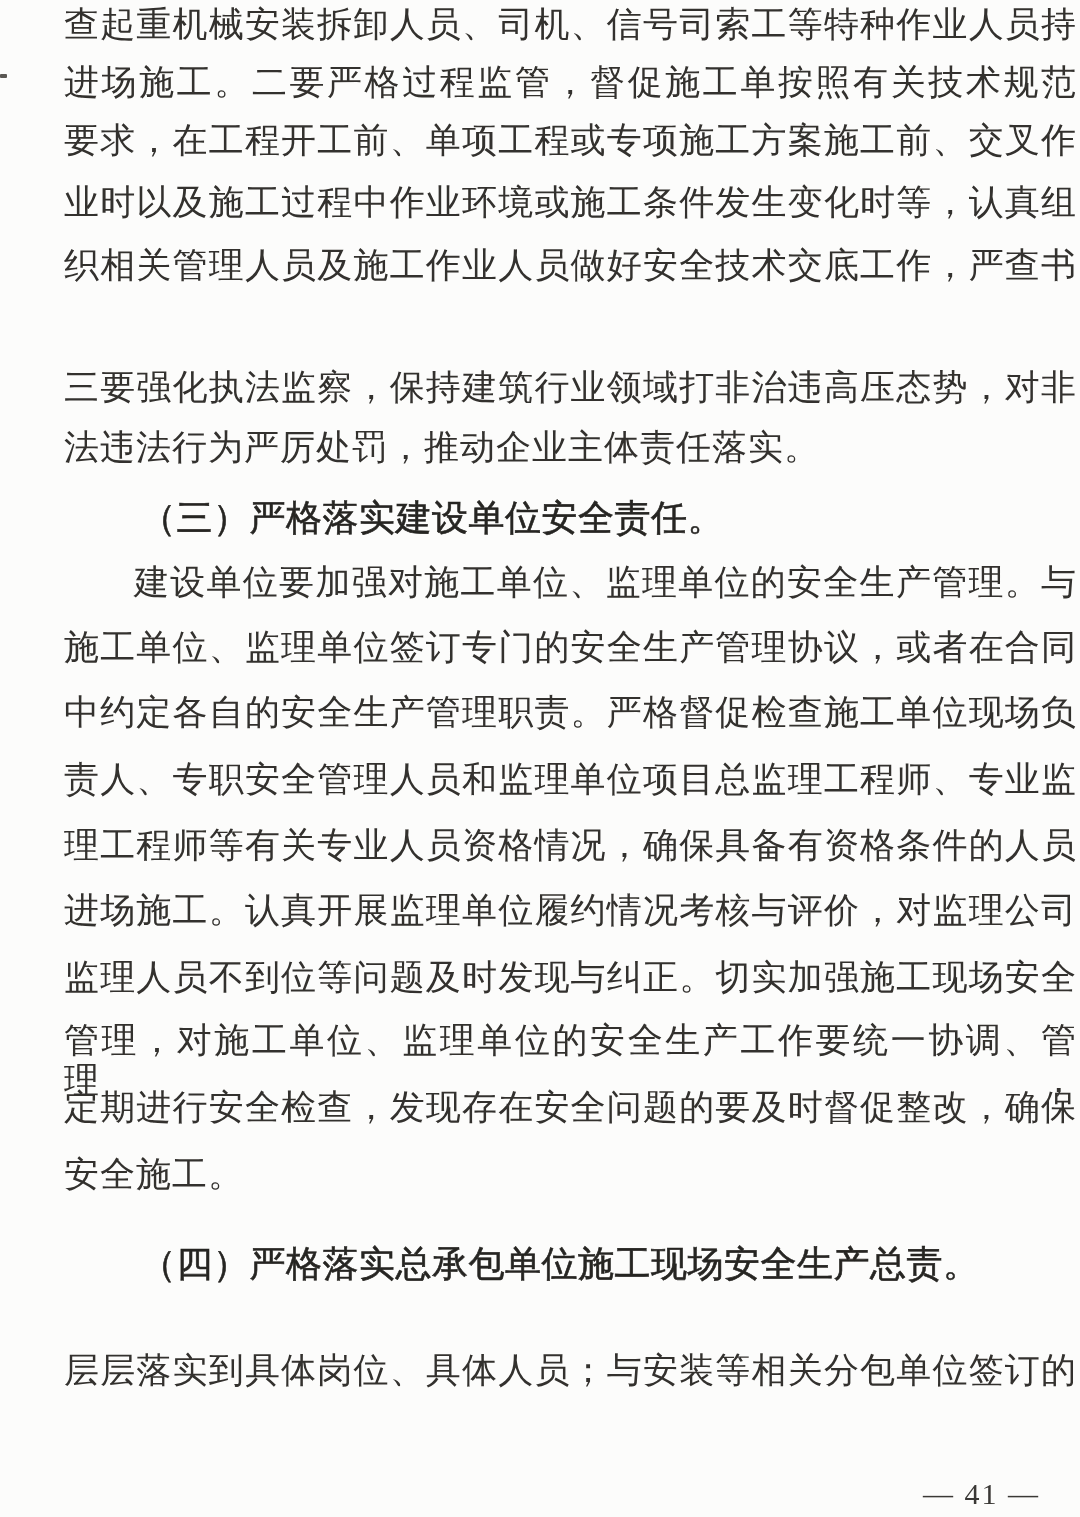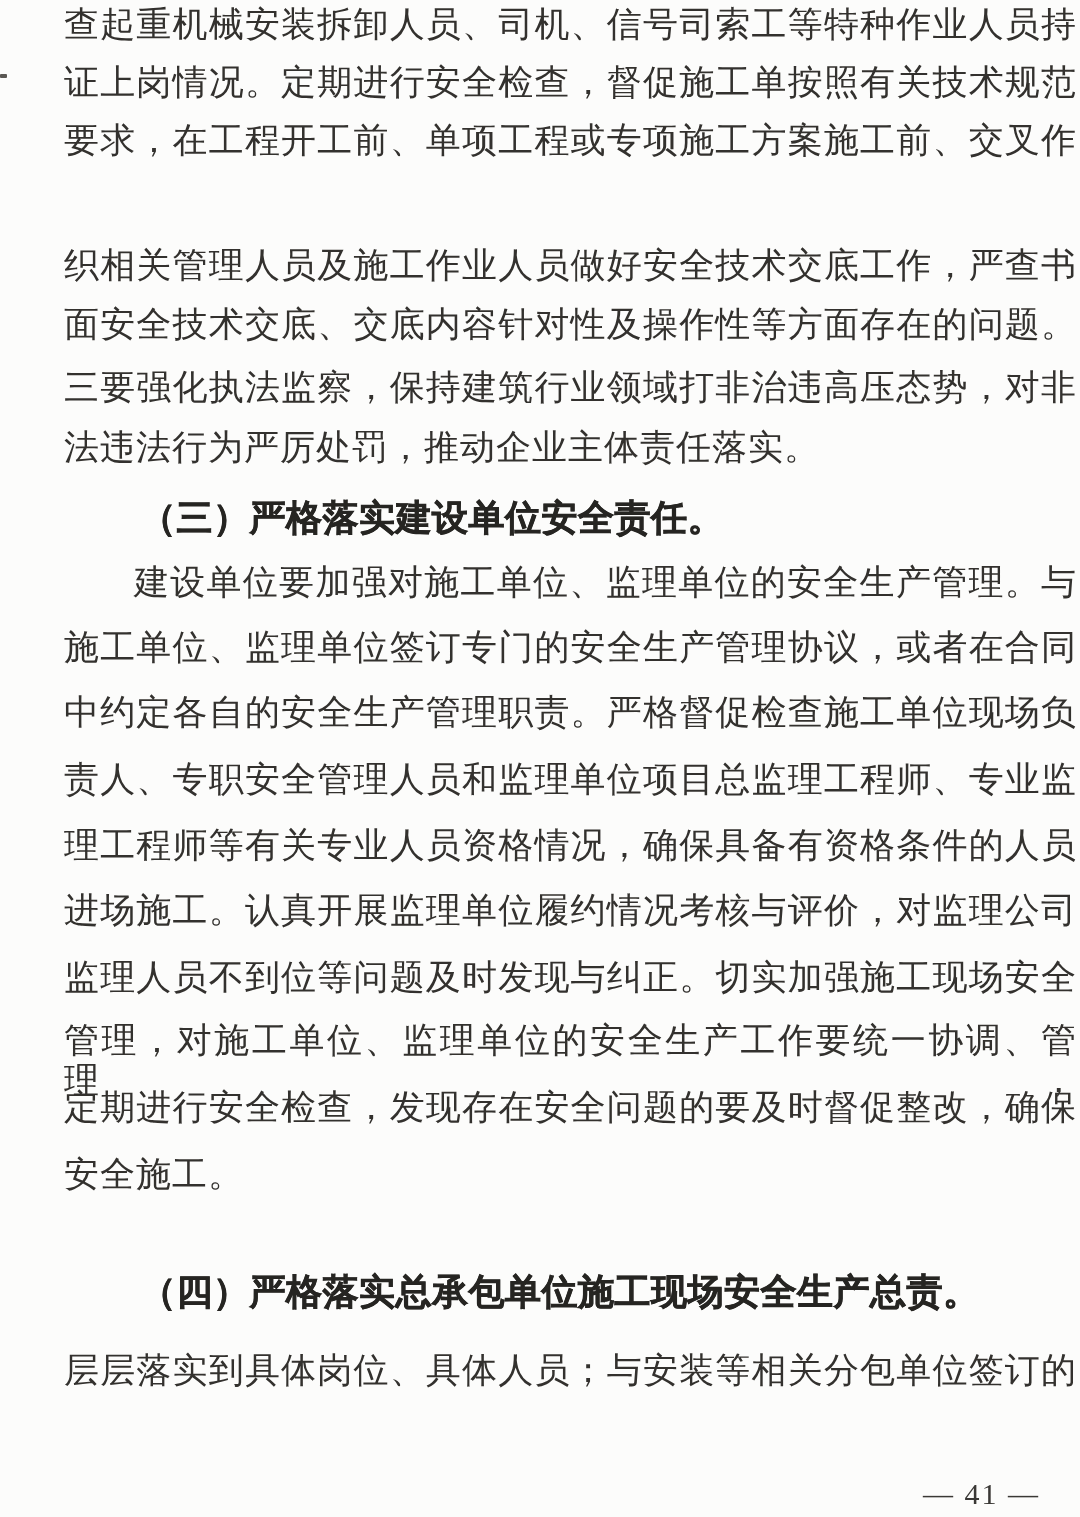--- a/index.html
+++ b/index.html
@@ -33,21 +33,21 @@
     text-align: center;
     text-align-last: left;
     letter-spacing: 1px;
   }
 
   .line.indent {
     text-indent: 70px;
   }
 
   .line.heading {
-    font-weight: bold;
+    font-weight: normal;
     font-size: 36px;
     letter-spacing: 0.5px;
     text-align: right;
     text-align-last: left;
     text-indent: 76px;
     color: #262522;
     -webkit-text-stroke: 0.6px #262522;
   }
 
   .scan-artifact {
@@ -71,39 +71,39 @@
   }
 </style>
 </head>
 <body>
 
 <div class="page">
 
   <div class="scan-artifact"></div>
 
   <div class="line" style="top:5px">查起重机械安装拆卸人员、司机、信号司索工等特种作业人员持</div>
-  <div class="line" style="top:63px">证上岗情况。定期进行安全检查，督促施工单按照有关技术规范</div>
+  <div class="line" style="top:63px">进场施工。二要严格过程监管，督促施工单按照有关技术规范</div>
   <div class="line" style="top:121px">要求，在工程开工前、单项工程或专项施工方案施工前、交叉作</div>
+  <div class="line" style="top:183px">业时以及施工过程中作业环境或施工条件发生变化时等，认真组</div>
   <div class="line" style="top:246px">织相关管理人员及施工作业人员做好安全技术交底工作，严查书</div>
-  <div class="line" style="top:305px">面安全技术交底、交底内容针对性及操作性等方面存在的问题。</div>
   <div class="line" style="top:368px">三要强化执法监察，保持建筑行业领域打非治违高压态势，对非</div>
   <div class="line short" style="top:428px">法违法行为严厉处罚，推动企业主体责任落实。</div>
 
   <div class="line heading" style="top:498px">（三）严格落实建设单位安全责任。</div>
 
   <div class="line" style="top:628px">施工单位、监理单位签订专门的安全生产管理协议，或者在合同</div>
   <div class="line indent" style="top:563px">建设单位要加强对施工单位、监理单位的安全生产管理。与</div>
   <div class="line" style="top:693px">中约定各自的安全生产管理职责。严格督促检查施工单位现场负</div>
   <div class="line" style="top:760px">责人、专职安全管理人员和监理单位项目总监理工程师、专业监</div>
   <div class="line" style="top:826px">理工程师等有关专业人员资格情况，确保具备有资格条件的人员</div>
   <div class="line" style="top:891px">进场施工。认真开展监理单位履约情况考核与评价，对监理公司</div>
   <div class="line" style="top:958px">监理人员不到位等问题及时发现与纠正。切实加强施工现场安全</div>
   <div class="line" style="top:1021px">管理，对施工单位、监理单位的安全生产工作要统一协调、管理，</div>
   <div class="line" style="top:1088px">定期进行安全检查，发现存在安全问题的要及时督促整改，确保</div>
   <div class="line short" style="top:1155px">安全施工。</div>
 
-  <div class="line heading" style="top:1272px">（四）严格落实总承包单位施工现场安全生产总责。</div>
+  <div class="line heading" style="top:1244px">（四）严格落实总承包单位施工现场安全生产总责。</div>
 
   <div class="line" style="top:1351px">层层落实到具体岗位、具体人员；与安装等相关分包单位签订的</div>
 
   <div class="footer-page-number">— 41 —</div>
 
 </div>
 
 </body></html>

